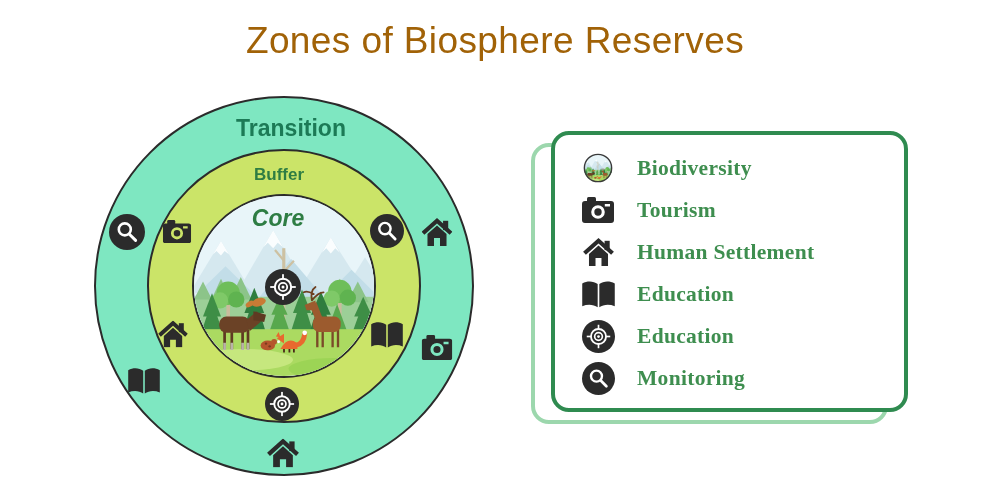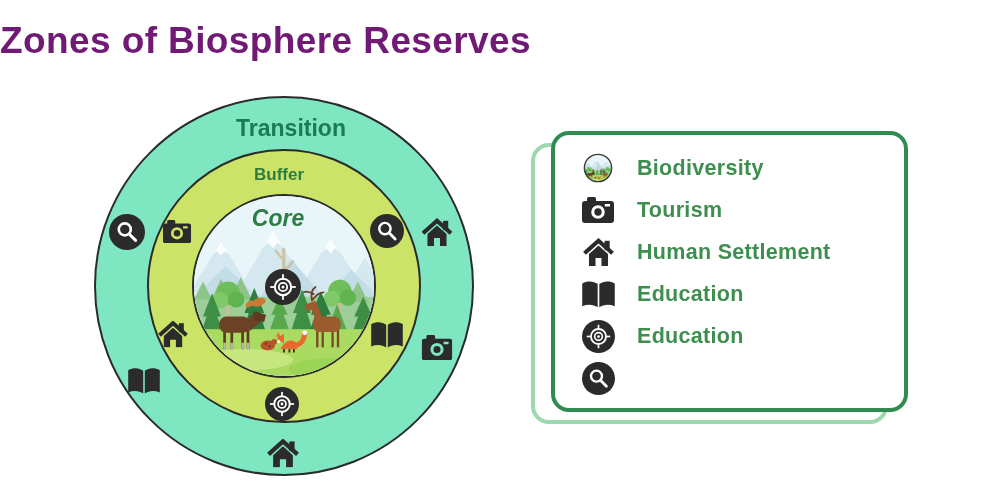--- a/index.html
+++ b/index.html
@@ -1,20 +1,20 @@
 <!DOCTYPE html>
 <html><head>
 <meta charset="utf-8">
 <style>
   html,body { margin:0; padding:0; background:#ffffff; }
   body { width:1000px; height:500px; font-family:"Liberation Sans", sans-serif; }
   .stage { position:relative; width:1000px; height:500px; overflow:hidden; background:#fff; }
 
-  .title { position:absolute; top:20px; left:0; width:990px; text-align:left;
-           font-size:37px; font-weight:700; color:#701a75; letter-spacing:0.4px; }
+  .title { position:absolute; top:20px; left:0; width:990px; text-align:center;
+           font-size:37px; font-weight:400; color:#a16207; letter-spacing:0.4px; }
 
   .circle { position:absolute; border-radius:50%; border:2px solid #2B2B2B; box-sizing:border-box; }
   .transition-circle { left:94px;  top:96px;  width:380px; height:380px; background:#7EE7C1; }
   .buffer-circle     { left:147px; top:149px; width:274px; height:274px; background:#CBE468; }
   .core-circle       { left:192px; top:194px; width:184px; height:184px; background:#E8F5F9; overflow:hidden; }
   .core-circle svg   { position:absolute; left:0; top:0; }
 
   .zone-label { position:absolute; transform:translate(-50%,-50%); font-weight:700; white-space:nowrap; z-index:6; }
   .label-transition { left:291px; top:128px; font-size:23px; color:#1C7A56; }
   .label-buffer     { left:279px; top:175px; font-size:17px; color:#2E7D43; }
@@ -22,21 +22,21 @@
 
   .ring-icon { position:absolute; transform:translate(-50%,-50%); color:#2B2B2B; line-height:0; z-index:5; }
 
   .legend-back  { position:absolute; left:531px; top:143px; width:357px; height:281px;
                   border:4px solid #9CD7AD; border-radius:18px; box-sizing:border-box; background:#fff; }
   .legend-front { position:absolute; left:551px; top:131px; width:357px; height:281px;
                   border:4px solid #2F8B50; border-radius:18px; box-sizing:border-box; background:#fff;
                   padding:12px 0 0 24px; }
   .legend-row   { height:42px; display:flex; align-items:center; gap:20px; }
   .legend-icon  { width:38px; display:flex; justify-content:center; align-items:center; color:#2B2B2B; line-height:0; }
-  .legend-label { font-size:21.5px; font-weight:700; color:#3E8E4F; letter-spacing:0.3px; white-space:nowrap; }
+  .legend-label { font-size:21.5px; font-weight:700; color:#3E8E4F; letter-spacing:0.3px; white-space:nowrap;font-family:Liberation Serif, serif; }
 </style>
 </head>
 <body>
 
 <svg width="0" height="0" style="position:absolute" aria-hidden="true">
   <defs>
     <symbol id="sym-camera" viewBox="0 0 32 27">
       <rect x="5" y="0" width="9" height="6" rx="1.5" fill="currentColor"></rect>
       <path fill="currentColor" fill-rule="evenodd" d="M3,4 h26 a3,3 0 0 1 3,3 v16 a3,3 0 0 1 -3,3 h-26 a3,3 0 0 1 -3,-3 v-16 a3,3 0 0 1 3,-3 z
         M16,8.2 a6.8,6.8 0 1 0 0,13.6 a6.8,6.8 0 1 0 0,-13.6 z
@@ -291,16 +291,17 @@
       </span>
       <span class="legend-label">Education</span>
     </div>
 
     <div class="legend-row">
       <span class="legend-icon">
         <svg width="33" height="33" viewBox="0 0 36 36">
             <use href="#sym-search-circle"></use>
           </svg>
       </span>
+      <span class="legend-label">Monitoring</span>
     </div>
 
   </div>
 </div>
 
 </body></html>

